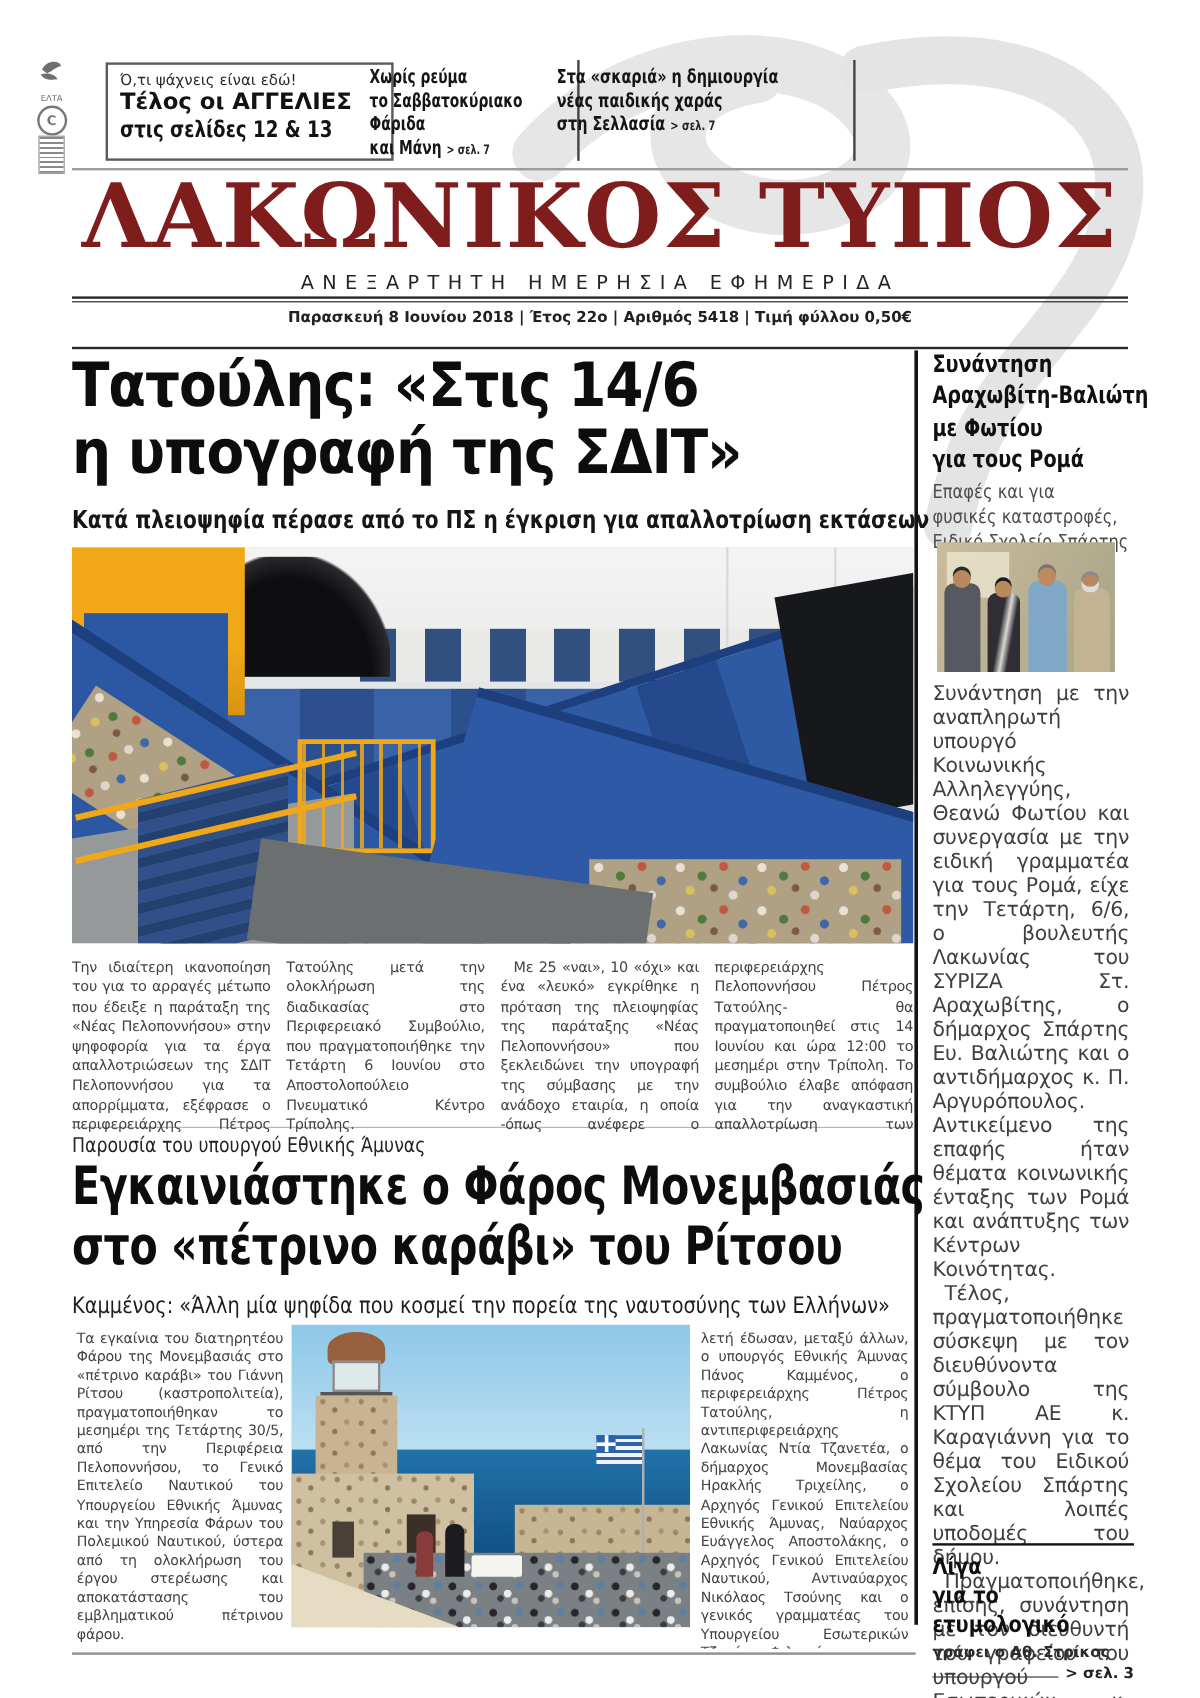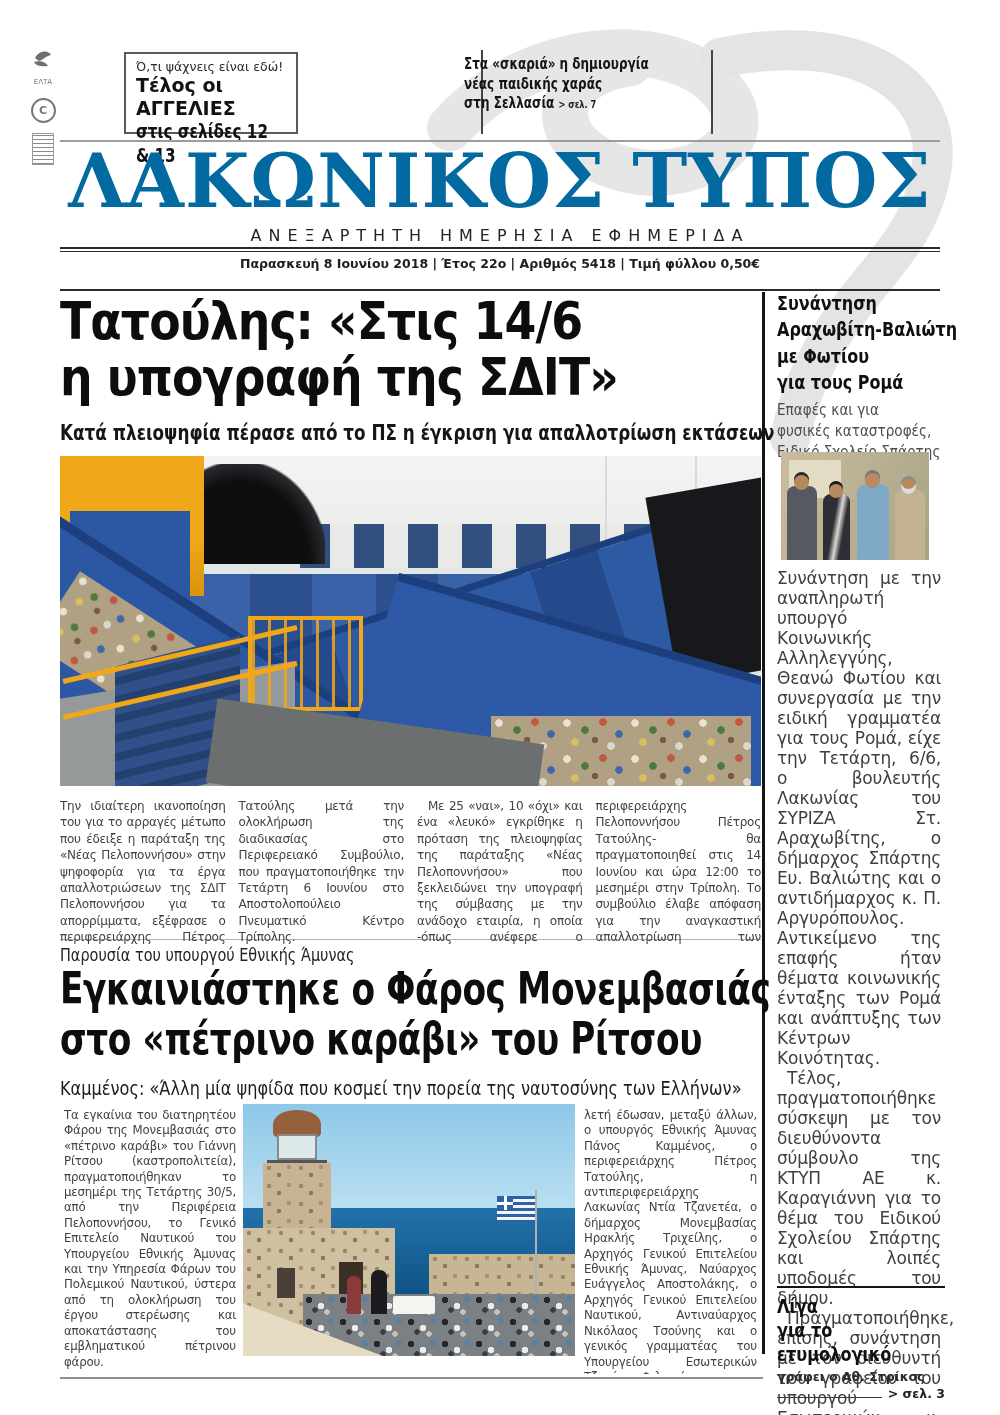--- a/index.html
+++ b/index.html
@@ -10,43 +10,43 @@
   .cond{transform-origin:left top;display:block;}
   .cx90{width:111.5%;transform:scaleX(.897);}
   .cx85{width:117.7%;transform:scaleX(.85);}
   .cx82{width:122%;transform:scaleX(.82);}
   .cx80{width:125%;transform:scaleX(.80);}
   .cx78{width:128.3%;transform:scaleX(.78);}
   .cx75{width:133.3%;transform:scaleX(.75);}
   .cx72{width:139%;transform:scaleX(.72);}
 
   
-  .stamps{left:30px;top:48px;width:26px;height:215px;display:flex;flex-direction:column;gap:10px;align-items:center;}
+  .stamps{left:30px;top:48px;width:26px;height:215px;display:flex;flex-direction:column;align-items:center;}
   .stamp-bird{width:24px;height:40px;color:#6f6f6f;}
   .stamp-circle{width:21px;height:21px;border:2px solid #787878;border-radius:50%;
      font-size:11px;font-weight:bold;color:#787878;display:flex;align-items:center;justify-content:center;}
   .stamp-barcode{width:20px;height:30px;background:
      repeating-linear-gradient(0deg,#8a8a8a 0 1.5px,transparent 1.5px 4px);border:1px solid #9a9a9a;}
-  .promo-box{left:88px;top:52px;width:174px;height:82px;border:2px solid #5a5a5a;padding:5px 10px;box-sizing:border-box;margin-left:36px;}
+  .promo-box{left:88px;top:52px;width:240px;height:82px;border:2px solid #5a5a5a;padding:5px 10px;box-sizing:border-box;}
   .promo-l1{font-size:12.5px;color:#2a2a2a;}
   .promo-l2,.promo-l3{font-size:19px;font-weight:bold;color:#121212;line-height:1.22;}
   .teaser-title{font-size:16px;font-weight:bold;line-height:1.22;color:#151515;}
   .teaser-sub{font-size:13px;color:#3a3a3a;margin-top:1px;}
   .pref{font-size:11px;font-weight:bold;color:#222;}
   .t1{left:308px;top:54px;width:168px;}
   .t2{left:464px;top:54px;width:212px;}
   .t3{left:722px;top:54px;width:218px;}
   .vdiv{top:50px;width:1.5px;height:84px;background:#444;}
   .rule-top{left:60px;top:140px;width:880px;height:2px;background:#9c9c9c;}
 
   
   .watermark{left:390px;top:18px;width:600px;height:440px;z-index:0;pointer-events:none;}
   .mast-title{left:60px;top:144px;width:880px;text-align:center;
      font-family:"DejaVu Serif","Liberation Serif",serif;font-weight:bold;font-size:74px;line-height:1;
-     color:#0369a1;letter-spacing:1px;z-index:1;}
+     color:#7f1d1d;letter-spacing:1px;z-index:1;}
   .mast-sub{left:60px;top:226px;width:880px;text-align:center;font-size:16px;letter-spacing:7px;color:#242424;z-index:1;}
   .rule-a{left:60px;top:247px;width:880px;height:2px;background:#2a2a2a;z-index:1;}
   .rule-b{left:60px;top:251px;width:880px;height:1px;background:#2a2a2a;z-index:1;}
   .dl1{left:60px;top:256px;width:880px;text-align:center;font-size:12.5px;font-weight:bold;color:#202020;z-index:1;}
   .dl2{left:60px;top:271px;width:880px;text-align:center;font-size:12.5px;font-weight:bold;color:#202020;z-index:1;}
   .rule-c{left:60px;top:289px;width:880px;height:1.5px;background:#2a2a2a;z-index:1;}
 
   
   .lead-headline{left:60px;top:294px;font-size:51px;font-weight:bold;line-height:1.09;
      letter-spacing:-1px;color:#0d0d0d;z-index:1;}
@@ -131,20 +131,25 @@
     <div class="stamp-circle">C</div>
     <div class="stamp-barcode"></div>
   </div>
 
   <div class="abs promo-box">
     <div class="promo-l1">Ό,τι ψάχνεις είναι εδώ!</div>
     <div class="promo-l2">Τέλος οι ΑΓΓΕΛΙΕΣ</div>
     <div class="promo-l3 cond cx80">στις σελίδες 12 &amp; 13</div>
   </div>
 
+  <div class="abs t1">
+    <span class="teaser-title prewrap cond cx72"><span>Χωρίς ρεύμα
+το Σαββατοκύριακο Φάριδα
+και Μάνη</span> <span class="pref">&gt; σελ. 7</span></span>
+  </div>
   <div class="abs vdiv" style="left:481px;"></div>
   <div class="abs t2">
     <span class="teaser-title prewrap cond cx75"><span>Στα «σκαριά» η δημιουργία
 νέας παιδικής χαράς
 στη Σελλασία</span> <span class="pref">&gt; σελ. 7</span></span>
   </div>
   <div class="abs vdiv" style="left:711px;"></div>
   <div class="abs rule-top"></div>
 
   <h1 class="abs mast-title" style="margin:0;">ΛΑΚΩΝΙΚΟΣ ΤΥΠΟΣ</h1>

